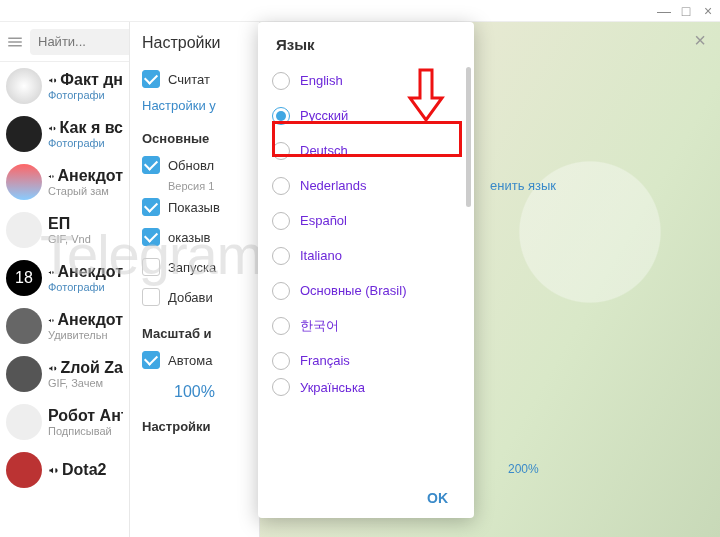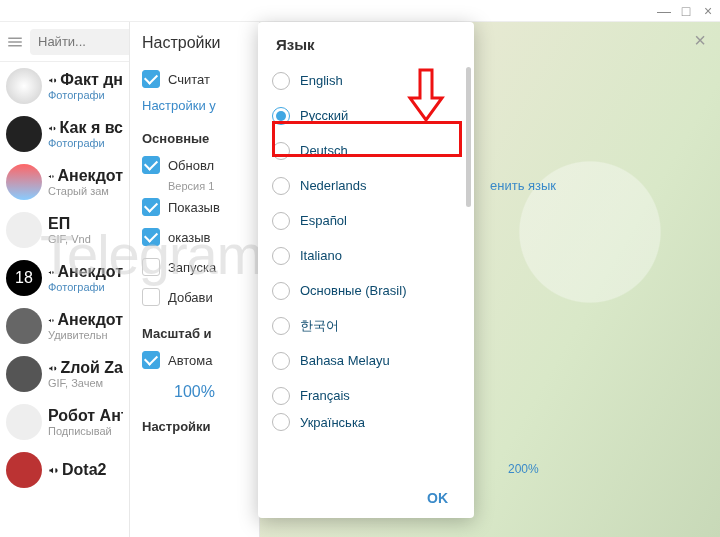--- a/index.html
+++ b/index.html
@@ -42,21 +42,21 @@
   
   .lang-modal { position:absolute; left:258px; top:22px; width:216px; height:496px; background:#fff; box-shadow: 0 4px 20px rgba(0,0,0,.25); border-radius:4px; z-index:10; display:flex; flex-direction:column; }
   .lang-title { font-size:15px; font-weight:600; padding:14px 18px 10px; color:#333; }
   .lang-list { flex:1; overflow:hidden; padding:0 14px; position:relative; }
   .lang-scroll-thumb { position:absolute; right:3px; top:4px; width:5px; height:140px; background:#ccc; border-radius:3px; }
   .lang-item { display:flex; align-items:center; gap:10px; height:35px; cursor:pointer; }
   .lang-item.partial { height:18px; overflow:hidden; }
   .radio { width:18px; height:18px; border:1.6px solid #bbb; border-radius:50%; display:flex; align-items:center; justify-content:center; flex-shrink:0; }
   .radio.sel { border-color:#40a7e3; }
   .radio.sel::after { content:""; width:10px; height:10px; background:#40a7e3; border-radius:50%; }
-  .lang-label { font-size:13px; color:#0c4a6e; }
+  .lang-label { font-size:13px; color:#6d28d9; }
   .lang-footer { height:40px; display:flex; justify-content:flex-end; align-items:center; padding:0 26px; }
   .ok-btn { color:#3a8ac9; font-weight:600; font-size:14px; background:none; border:none; cursor:pointer; text-transform:uppercase; }
   
   .highlight-box { position:absolute; border:3px solid #e11; pointer-events:none; z-index:20; }
   .arrow { position:absolute; z-index:21; }
   
   .settings-close { position:absolute; right:8px; top:28px; z-index:5; color:#999; font-size:20px; cursor:pointer; width:24px; height:24px; display:flex; align-items:center; justify-content:center;}
   
   .right-link { position:absolute; color:#3a8ac9; font-size:13px; z-index:4; }
   .right-pct { position:absolute; color:#3a8ac9; font-size:12px; z-index:4; }
@@ -281,24 +281,20 @@
       <div class="lang-item">
         <div class="radio"></div>
         <span class="lang-label">Основные (Brasil)</span>
       </div>
       <div class="lang-item">
         <div class="radio"></div>
         <span class="lang-label">한국어</span>
       </div>
       <div class="lang-item">
         <div class="radio"></div>
-        <span class="lang-label">Bahasa Melayu</span>
-      </div>
-      <div class="lang-item">
-        <div class="radio"></div>
         <span class="lang-label">Français</span>
       </div>
       <div class="lang-item partial">
         <div class="radio"></div>
         <span class="lang-label">Українська</span>
       </div>
     </div>
   <div class="lang-footer">
     <button class="ok-btn">OK</button>
   </div>

